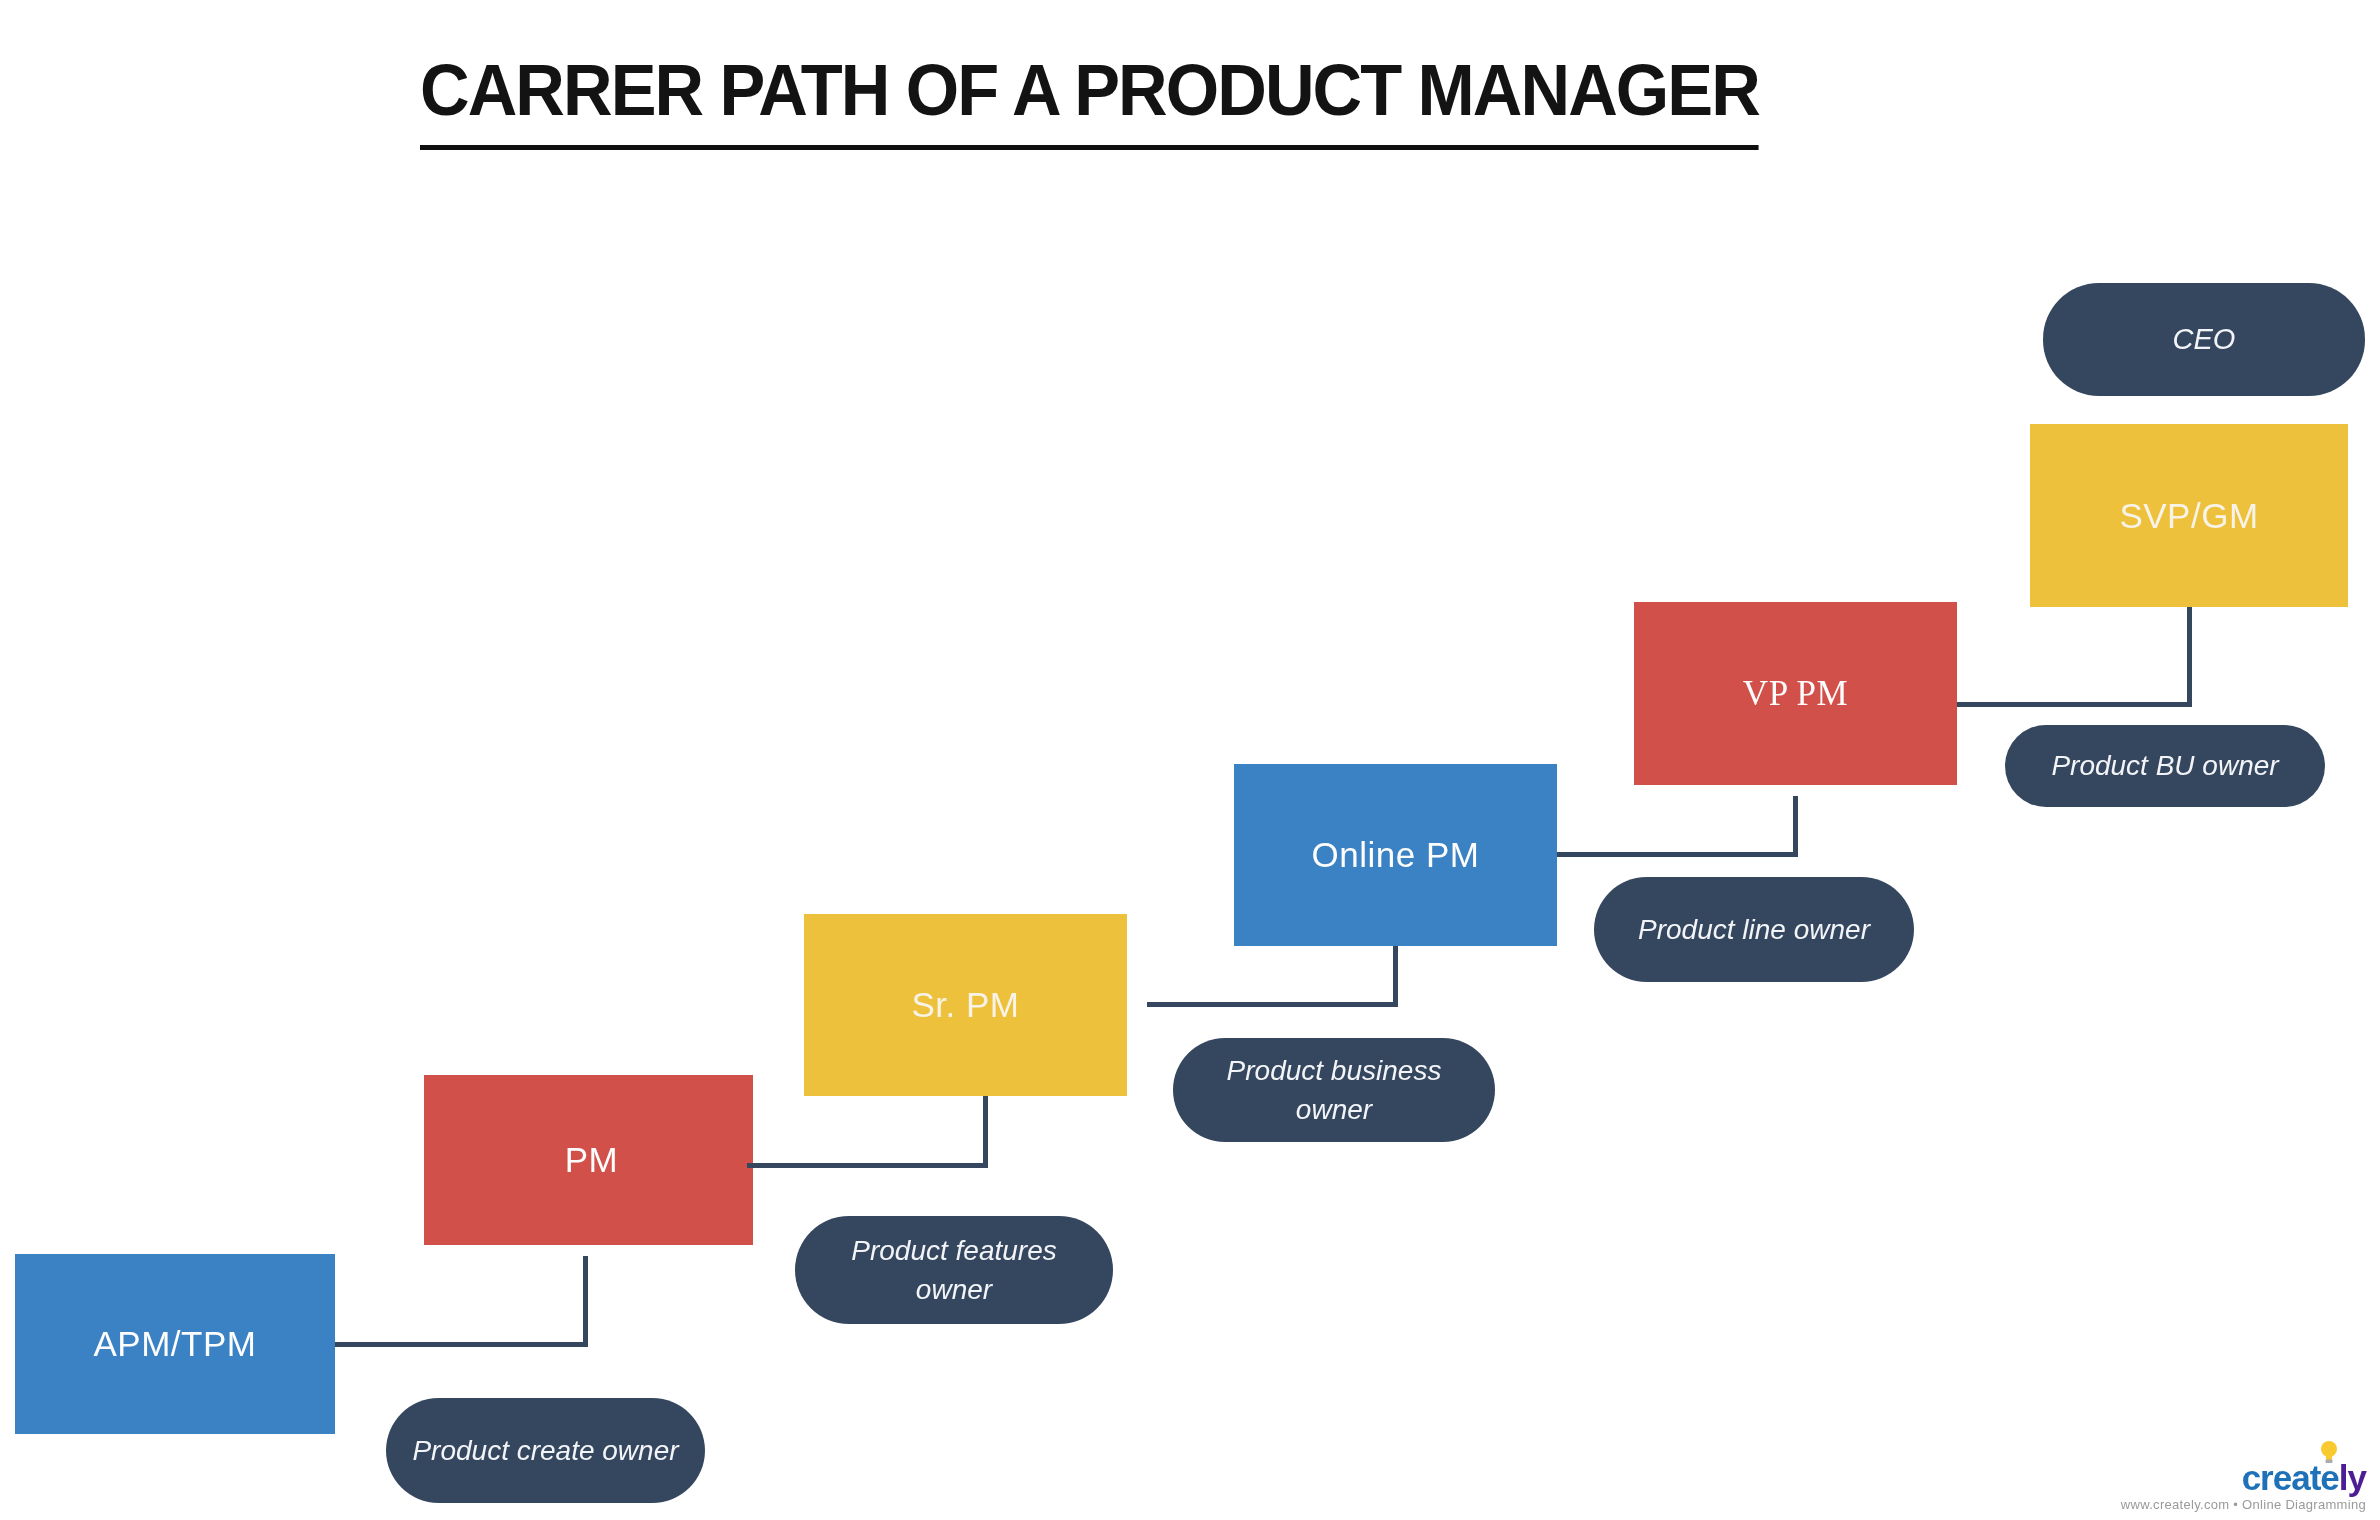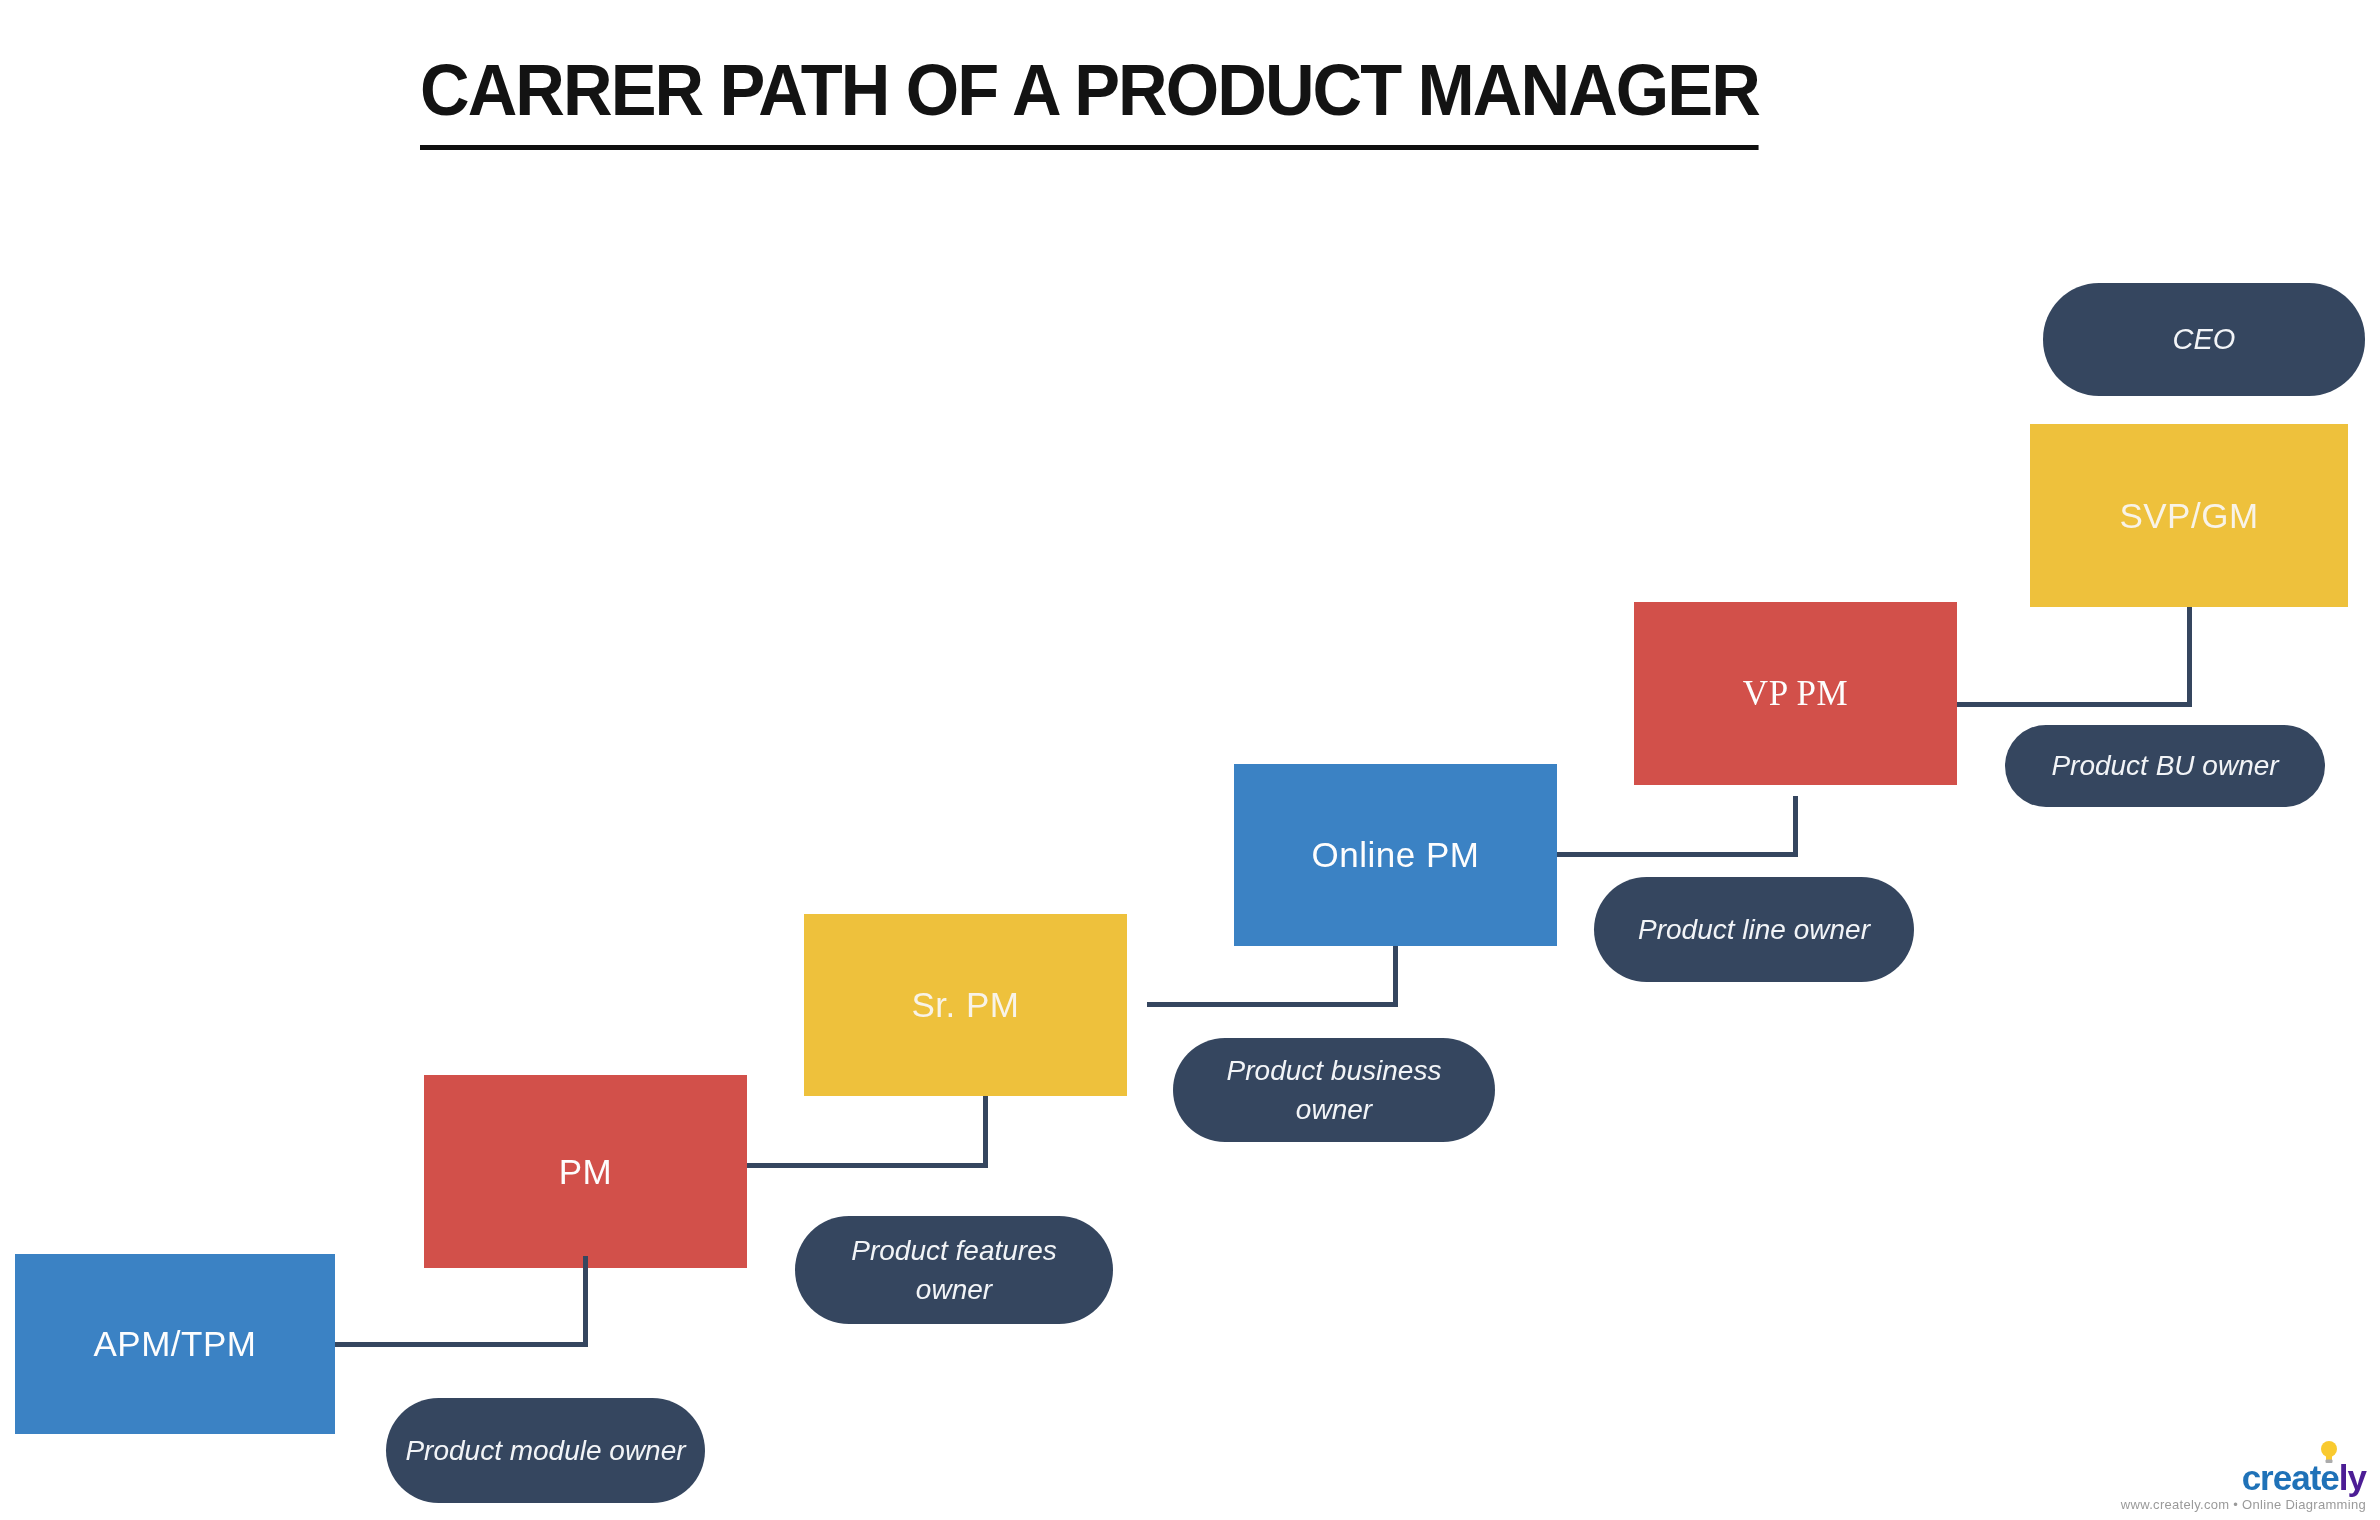--- a/index.html
+++ b/index.html
@@ -62,31 +62,31 @@
 <div class="canvas">
 
   <h1 class="title">CARRER PATH OF A PRODUCT MANAGER</h1>
 
   <div class="pill" style="left:2043px;top:283px;width:322px;height:113px;font-size:29px;">
     <span>CEO</span>
   </div>
 
   <div class="box blue" style="left:15px;top:1254px;width:320px;height:180px;">APM/TPM</div>
 
-  <div class="box red" style="left:424px;top:1075px;width:323px;height:193px;">PM</div>
+  <div class="box red" style="left:424px;top:1075px;width:323px;height:170px;padding-left:6px;">PM</div>
 
   <div class="box yellow" style="left:804px;top:914px;width:323px;height:182px;">Sr. PM</div>
 
   <div class="box blue" style="left:1234px;top:764px;width:323px;height:182px;">Online PM</div>
 
   <div class="box red" style="left:1634px;top:602px;width:323px;height:183px;font-family:Liberation Serif, serif;">VP PM</div>
 
   <div class="box yellow" style="left:2030px;top:424px;width:318px;height:183px;">SVP/GM</div>
 
-  <div class="pill" style="left:386px;top:1398px;width:319px;height:105px;">Product module owner</div>
+  <div class="pill" style="left:386px;top:1398px;width:319px;height:105px;">Product create owner</div>
 
   <div class="pill" style="left:795px;top:1216px;width:318px;height:108px;">Product features owner</div>
 
   <div class="pill" style="left:1173px;top:1038px;width:322px;height:104px;">Product business owner</div>
 
   <div class="pill" style="left:1594px;top:877px;width:320px;height:105px;">Product line owner</div>
 
   <div class="pill" style="left:2005px;top:725px;width:320px;height:82px;">Product BU owner</div>
 
   <div class="conn" style="left:335px;top:1342px;width:253px;height:5px;"></div>

